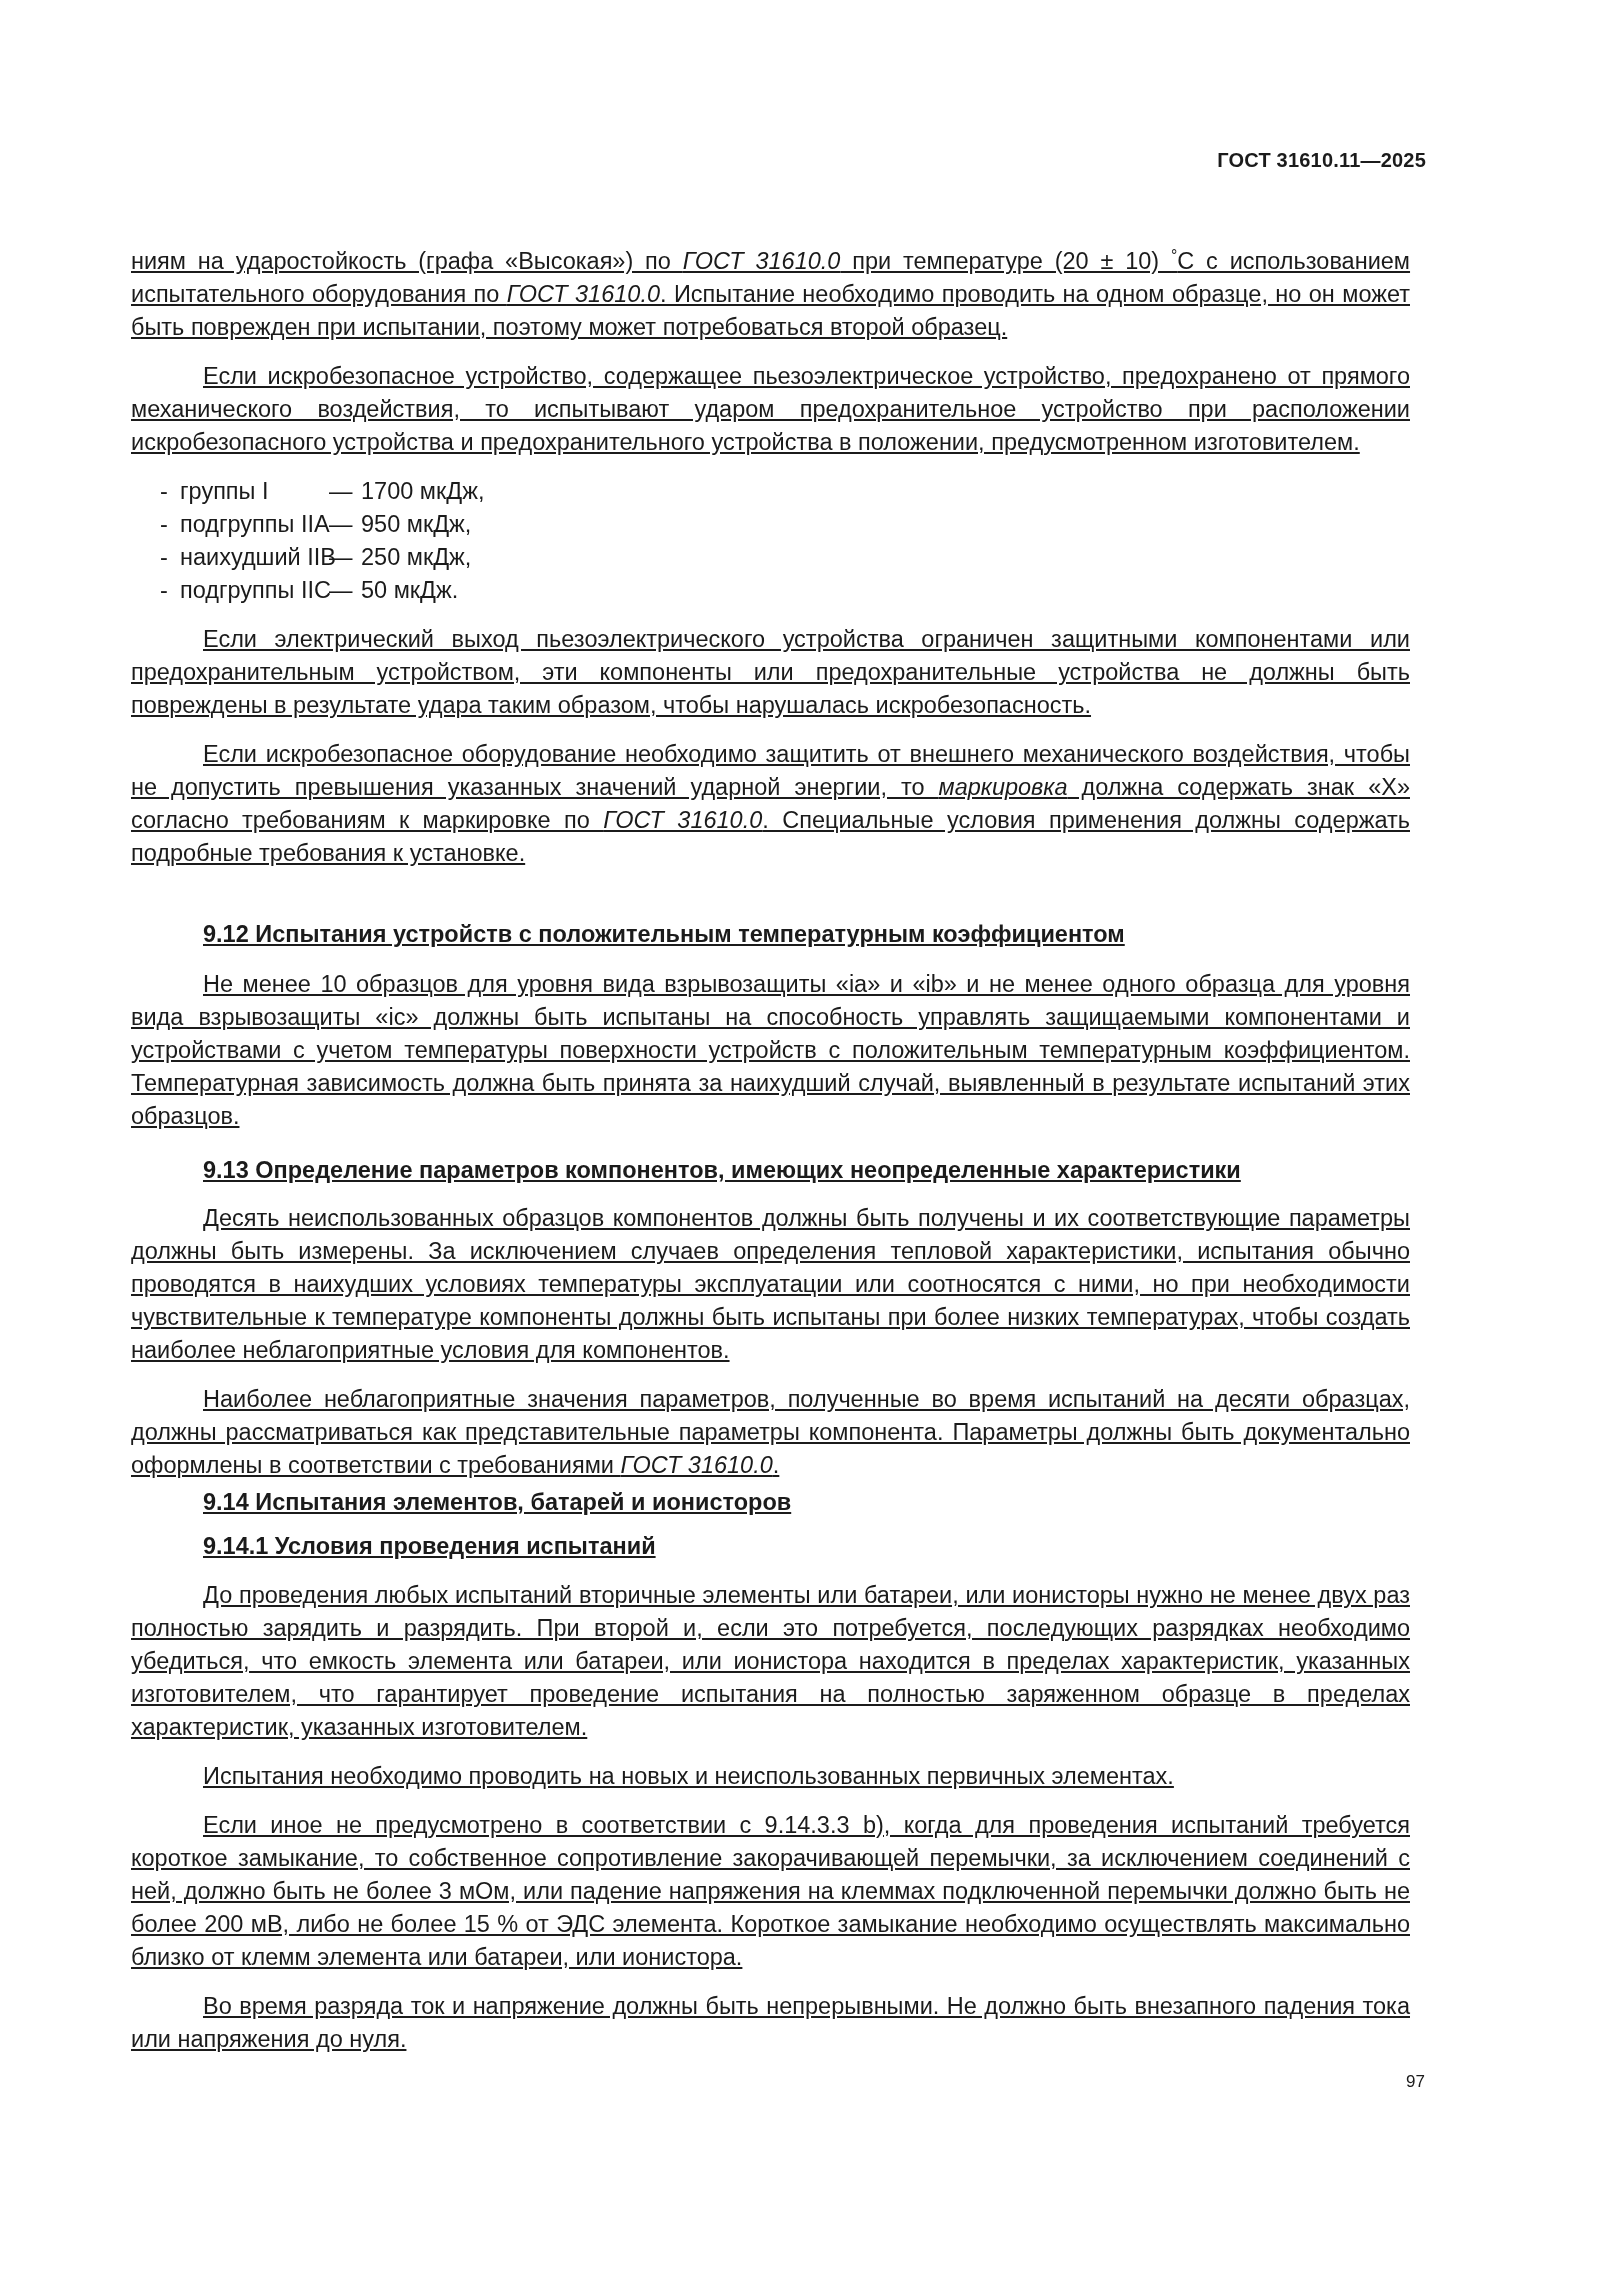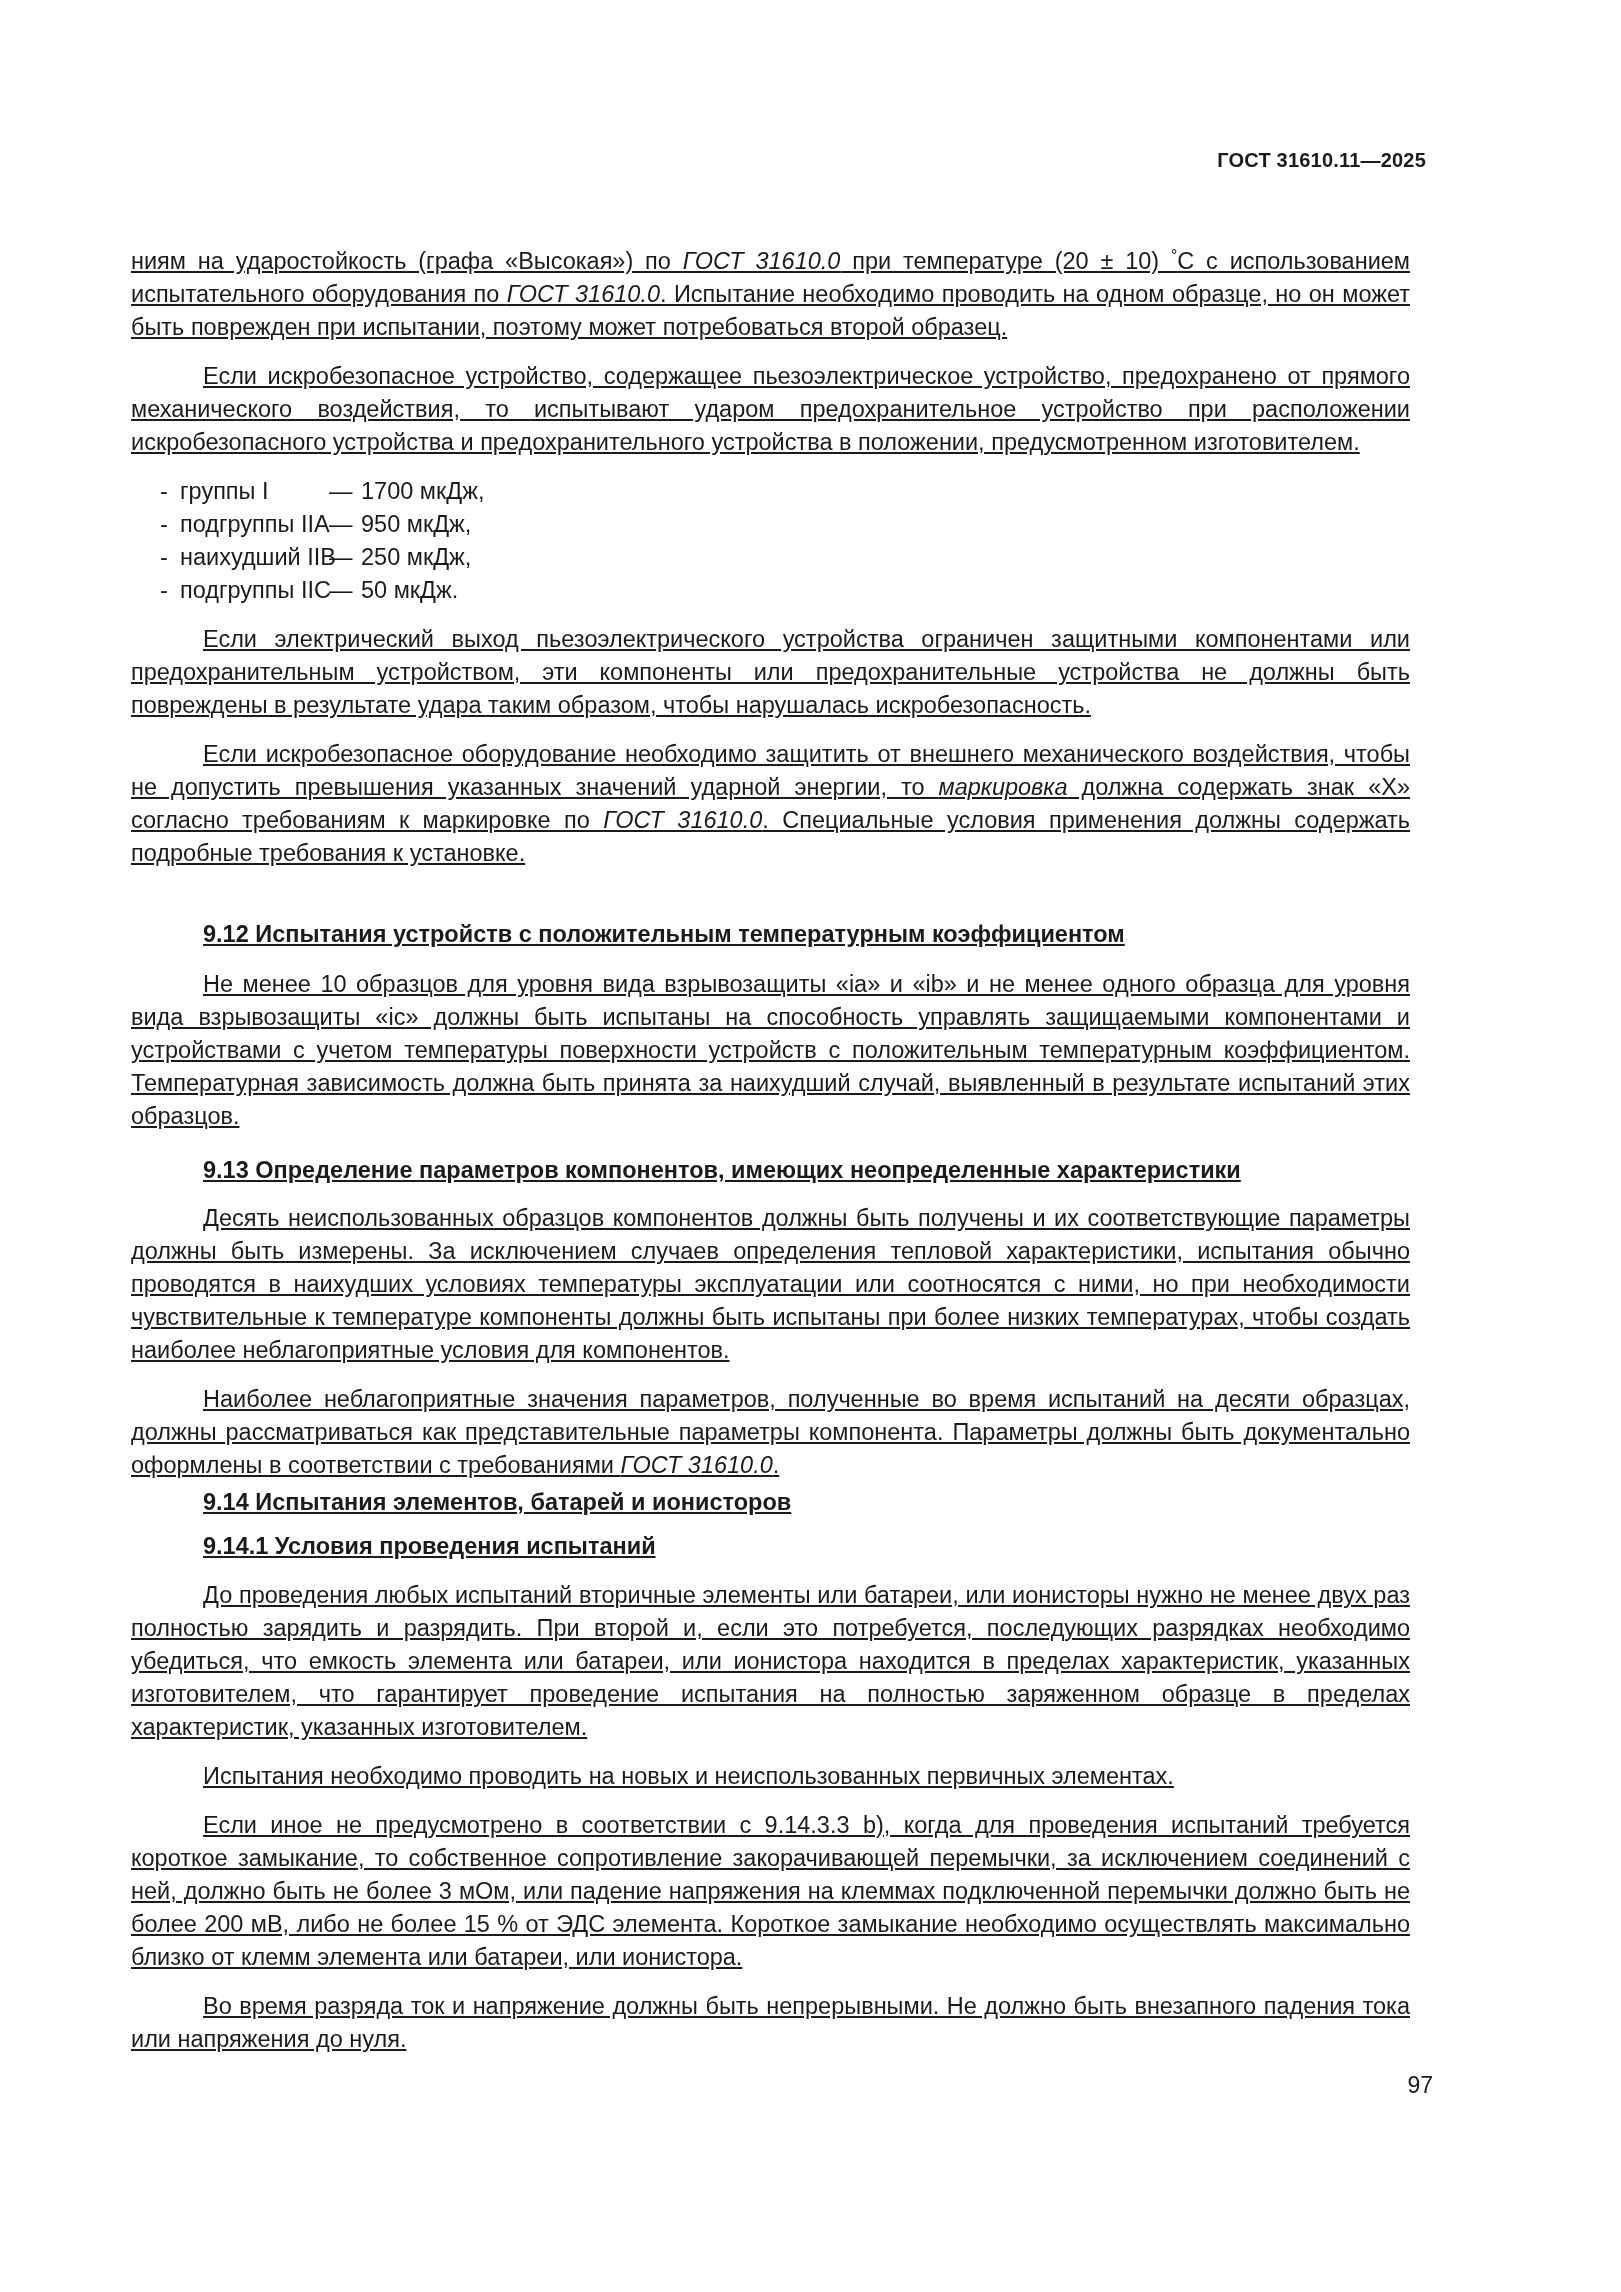--- a/index.html
+++ b/index.html
@@ -12,21 +12,21 @@
   .last { text-align-last: left; }
   .h { font-weight: bold; padding-left: 72px; text-align: right; }
   .sub { padding-left: 72px; text-align: left !important; }
   .it { font-style: italic; }
   .list { margin: 0; padding: 0; list-style: none; }
   .list li { position: relative; height: 33px; }
   .list .dash { position: absolute; left: 45px; }
   .list .nm { position: absolute; left: 65px; }
   .list .em { position: absolute; left: 214px; }
   .list .val { position: absolute; left: 246px; }
-  .pnum { position: absolute; top: 2072px; right: 188px; font-size: 23px; }
+  .pnum { position: absolute; top: 2072px; right: 196px; font-size: 17px; }
   sup.deg { font-size: 15.7px; vertical-align: 7.8px; }
 </style>
 </head>
 <body>
 
 <div class="hdr">ГОСТ 31610.11—2025</div>
 
 <div class="block" style="top:223px;">
   <p class="last"><span>ниям на ударостойкость (графа «Высокая») по </span><span class="it">ГОСТ 31610.0</span><span> при температуре (20 ± 10) </span><sup class="deg">°</sup><span>С с использованием испытательного оборудования по </span><span class="it">ГОСТ 31610.0</span><span>. Испытание необходимо проводить на одном образце, но он может быть поврежден при испытании, поэтому может потребоваться второй образец.</span></p>
   <p class="ind last">Если искробезопасное устройство, содержащее пьезоэлектрическое устройство, предохранено от прямого механического воздействия, то испытывают ударом предохранительное устройство при расположении искробезопасного устройства и предохранительного устройства в положении, предусмотренном изготовителем.</p>

